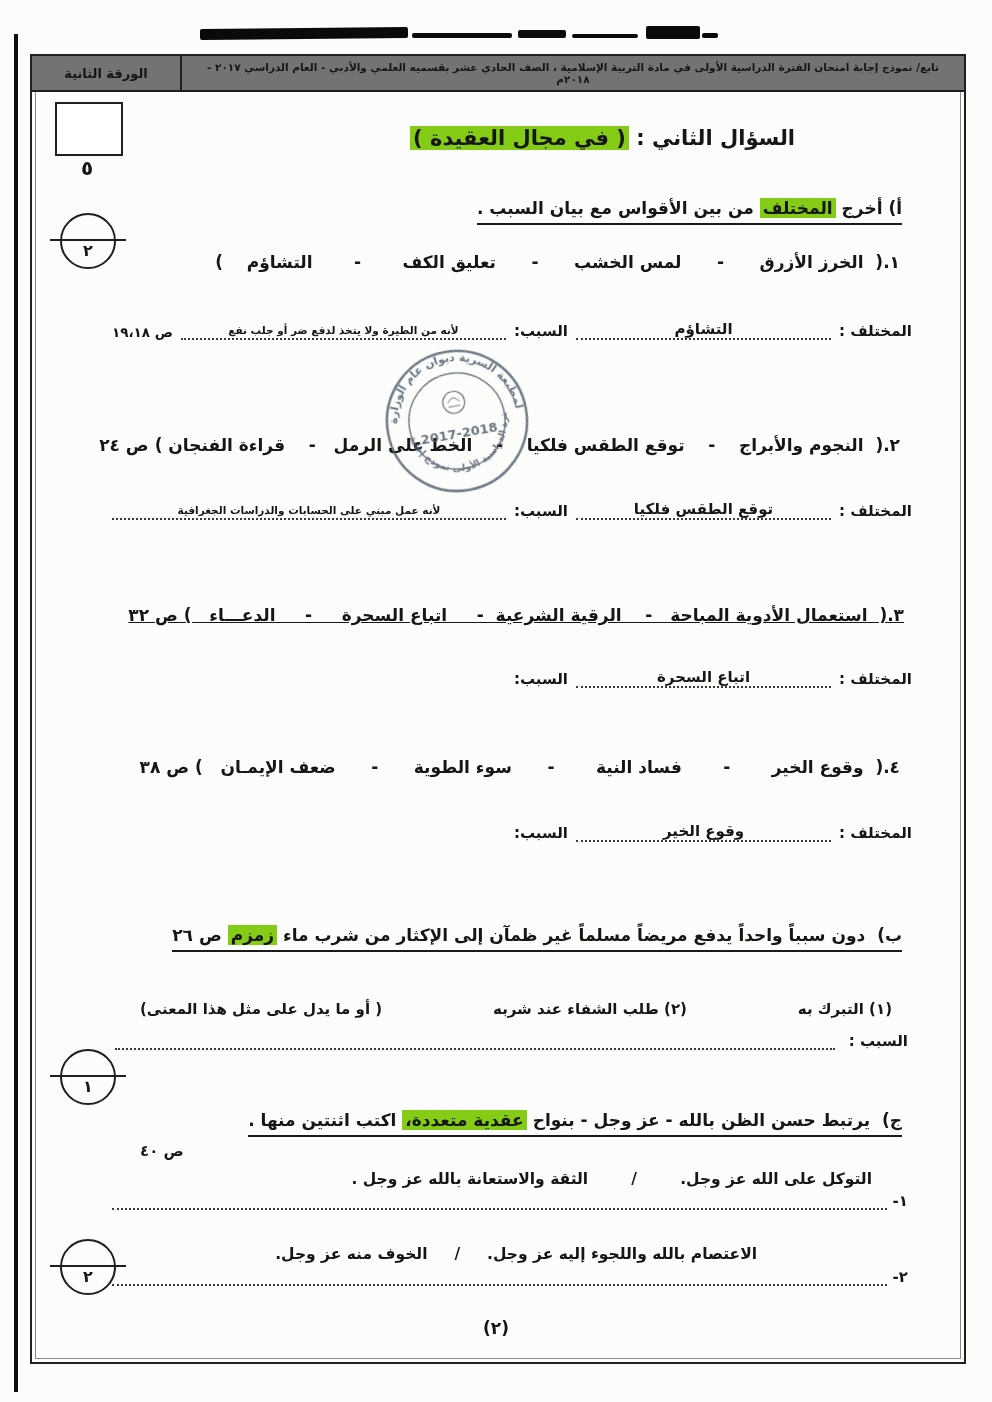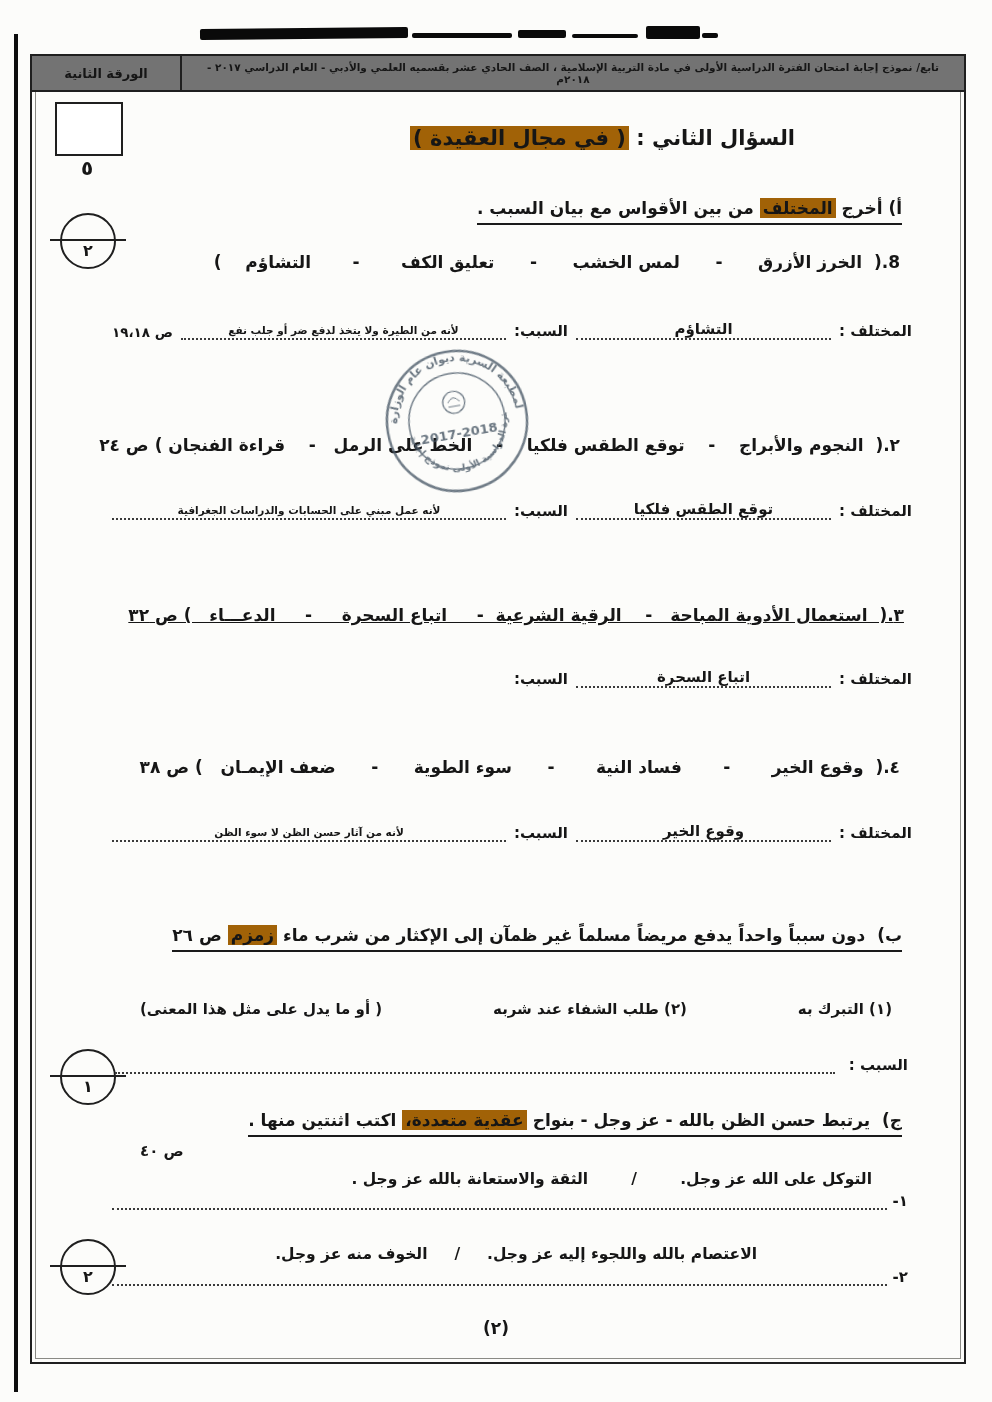--- a/index.html
+++ b/index.html
@@ -15,32 +15,32 @@
   .header-row{position:absolute;left:0;top:0;width:100%;height:34px;border-bottom:2px solid #1f1f1f;display:flex;background:#737373;}
   .header-side{width:148px;border-right:2px solid #1f1f1f;display:flex;align-items:center;justify-content:center;font-weight:bold;font-size:13px;direction:rtl;}
   .header-title{flex:1;display:flex;align-items:center;justify-content:center;font-size:10.5px;font-weight:bold;direction:rtl;padding:0 10px;text-align:center;}
   .page-box{position:absolute;left:55px;top:102px;width:64px;height:50px;border:2px solid #1f1f1f;background:#fff;}
   .page-box-num{position:absolute;left:55px;top:156px;width:64px;text-align:center;font-size:20px;font-weight:bold;}
   .score-circle{position:absolute;width:56px;height:56px;}
   .score-circle .ring{position:absolute;left:0;top:0;right:0;bottom:0;border:2px solid #1f1f1f;border-radius:50%;}
   .score-circle .mid{position:absolute;left:-10px;right:-10px;top:26px;border-top:2px solid #1f1f1f;}
   .score-circle .num{position:absolute;left:0;right:0;top:28px;text-align:center;font-weight:bold;font-size:16px;}
   .q-title{position:absolute;top:126px;right:197px;font-size:21px;font-weight:bold;direction:rtl;white-space:pre;}
-  .hl{background:#a16207;padding:0 3px;}
+  .hl{background:#84cc16;padding:0 3px;}
   .sec-heading{position:absolute;font-size:17px;font-weight:bold;direction:rtl;white-space:pre;border-bottom:2px solid #1a1a1a;padding-bottom:5px;}
   .item-prompt{position:absolute;font-size:17px;font-weight:bold;direction:rtl;white-space:pre;}
   .answer-row{position:absolute;right:80px;left:112px;display:flex;direction:rtl;align-items:flex-end;gap:8px;}
   .alabel{font-weight:bold;font-size:15px;white-space:nowrap;}
   .dotline{border-bottom:2px dotted #3a3a3a;text-align:center;font-weight:bold;}
   .dot-ans{width:255px;font-size:15px;}
   .dot-reason{flex:1;font-size:10.5px;line-height:1.4;}
   .dot-fill{flex:1;height:16px;border-bottom:2px dotted #3a3a3a;}
   .pageref{font-weight:bold;font-size:13.5px;white-space:nowrap;}
   .b-answers{position:absolute;top:1000px;right:100px;left:140px;display:flex;direction:rtl;justify-content:space-between;font-weight:bold;font-size:15px;}
-  .b-sabab{position:absolute;top:1032px;right:84px;left:115px;display:flex;direction:rtl;align-items:flex-end;gap:14px;margin-top:24px;}
+  .b-sabab{position:absolute;top:1032px;right:84px;left:115px;display:flex;direction:rtl;align-items:flex-end;gap:14px;}
   .c-pageref{position:absolute;left:140px;top:1142px;font-weight:bold;font-size:15px;direction:rtl;}
   .c-ans-text{position:absolute;font-size:15.5px;font-weight:bold;direction:rtl;white-space:pre;}
   .c-dotrow{position:absolute;right:84px;left:112px;display:flex;direction:rtl;align-items:flex-end;gap:6px;}
   .footer-num{position:absolute;left:30px;top:1318px;width:932px;text-align:center;font-weight:bold;font-size:17px;}
   .stamp{position:absolute;left:372px;top:336px;width:170px;height:170px;transform:rotate(-10deg);opacity:0.8;z-index:5;filter:blur(0.3px);}
   .stamp svg{display:block;}
   .stamp-stroke{fill:none;stroke:#4e5d6b;}
   .stamp-text{fill:#465563;font-weight:bold;}
 </style>
 </head>
@@ -79,21 +79,21 @@
 <div class="score-circle" style="left:60px;top:1239px;">
   <div class="ring"></div>
   <div class="mid"></div>
   <div class="num">٢</div>
 </div>
 
 <div class="q-title"><span>السؤال الثاني : </span><span class="hl">( في مجال العقيدة )</span></div>
 
 <div class="sec-heading" style="top:198px;right:90px;"><span>أ) أخرج </span><span class="hl">المختلف</span><span> من بين الأقواس مع بيان السبب .</span></div>
 
-<div class="item-prompt" style="top:252px;right:92px;">8.(  الخرز الأزرق      -      لمس الخشب      -      تعليق الكف       -       التشاؤم    )</div>
+<div class="item-prompt" style="top:252px;right:92px;">١.(  الخرز الأزرق      -      لمس الخشب      -      تعليق الكف       -       التشاؤم    )</div>
 <div class="answer-row" style="top:320px;">
   <span class="alabel">المختلف :</span>
   <span class="dotline dot-ans">التشاؤم</span>
   <span class="alabel">السبب:</span>
   <span class="dotline dot-reason">لأنه من الطيرة ولا يتخذ لدفع ضر أو جلب نفع</span>
   <span class="pageref">ص ١٩،١٨</span>
 </div>
 
 <div class="item-prompt" style="top:435px;right:92px;">٢.(  النجوم والأبراج    -    توقع الطقس فلكيا    -    الخط على الرمل   -    قراءة الفنجان ) ص ٢٤</div>
 <div class="answer-row" style="top:500px;">
@@ -108,21 +108,20 @@
   <span class="alabel">المختلف :</span>
   <span class="dotline dot-ans">اتباع السحرة</span>
   <span class="alabel">السبب:</span>
 </div>
 
 <div class="item-prompt" style="top:757px;right:92px;">٤.(  وقوع الخير       -       فساد النية       -      سوء الطوية      -      ضعف الإيمـان   ) ص ٣٨</div>
 <div class="answer-row" style="top:822px;">
   <span class="alabel">المختلف :</span>
   <span class="dotline dot-ans">وقوع الخير</span>
   <span class="alabel">السبب:</span>
-  <span class="dotline dot-reason">لأنه من آثار حسن الظن لا سوء الظن</span>
 </div>
 
 <div class="sec-heading" style="top:925px;right:90px;"><span>ب)  دون سبباً واحداً يدفع مريضاً مسلماً غير ظمآن إلى الإكثار من شرب ماء </span><span class="hl">زمزم</span><span> ص ٢٦</span></div>
 
 <div class="b-answers">
   <span>(١) التبرك به</span>
   <span>(٢) طلب الشفاء عند شربه</span>
   <span>( أو ما يدل على مثل هذا المعنى)</span>
 </div>
 <div class="b-sabab">

